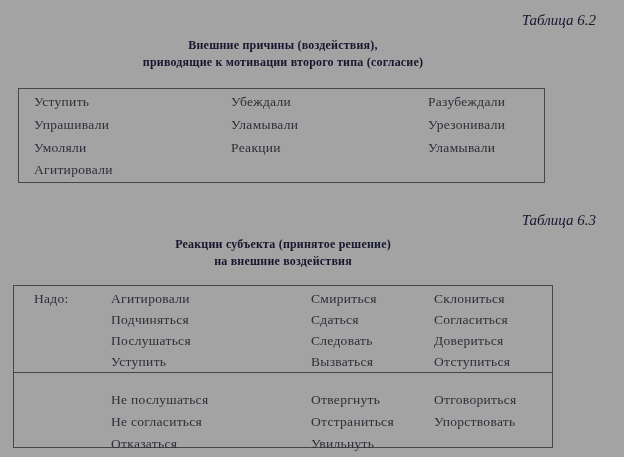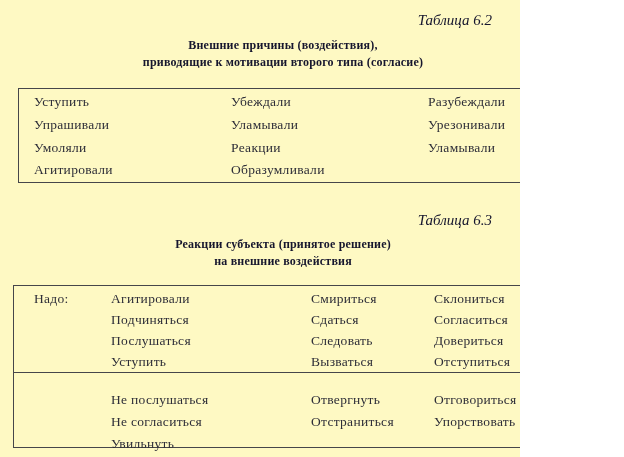--- a/index.html
+++ b/index.html
@@ -1,20 +1,20 @@
 <!DOCTYPE html>
 <html><head>
 <meta charset="utf-8">
 <style>
   html, body { margin: 0; padding: 0; background: #ffffff; }
   .page {
     position: relative;
-    width: 520px;
+    width: 624px;
     height: 457px;
-    background: #fef9c3;
+    background: #a3a3a3;
     font-family: "Liberation Serif", serif;
     color: #2e2e38;
     overflow: hidden;
   }
   .caption {
     position: absolute;
     right: 28px;
     font-style: italic;
     font-size: 15px;
     color: #16162e;
@@ -97,21 +97,20 @@
       <div class="tc">Уламывали</div>
       <div class="tc">Урезонивали</div>
     </div>
     <div class="trow">
       <div class="tc">Умоляли</div>
       <div class="tc">Реакции</div>
       <div class="tc">Уламывали</div>
     </div>
     <div class="trow">
       <div class="tc">Агитировали</div>
-      <div class="tc">Образумливали</div>
     </div>
   </div>
 
   <div class="caption c2">Таблица 6.3</div>
 
   <div class="tbl-title t2">
     <div>Реакции субъекта (принятое решение)</div>
     <div>на внешние воздействия</div>
   </div>
 
@@ -150,19 +149,20 @@
         <div class="tc">Отговориться</div>
       </div>
       <div class="trow">
         <div class="tc"></div>
         <div class="tc">Не согласиться</div>
         <div class="tc">Отстраниться</div>
         <div class="tc">Упорствовать</div>
       </div>
       <div class="trow">
         <div class="tc"></div>
+        <div class="tc">Отказаться</div>
         <div class="tc">Увильнуть</div>
         <div class="tc"></div>
       </div>
     </div>
   </div>
 
 </div>
 
 </body></html>

